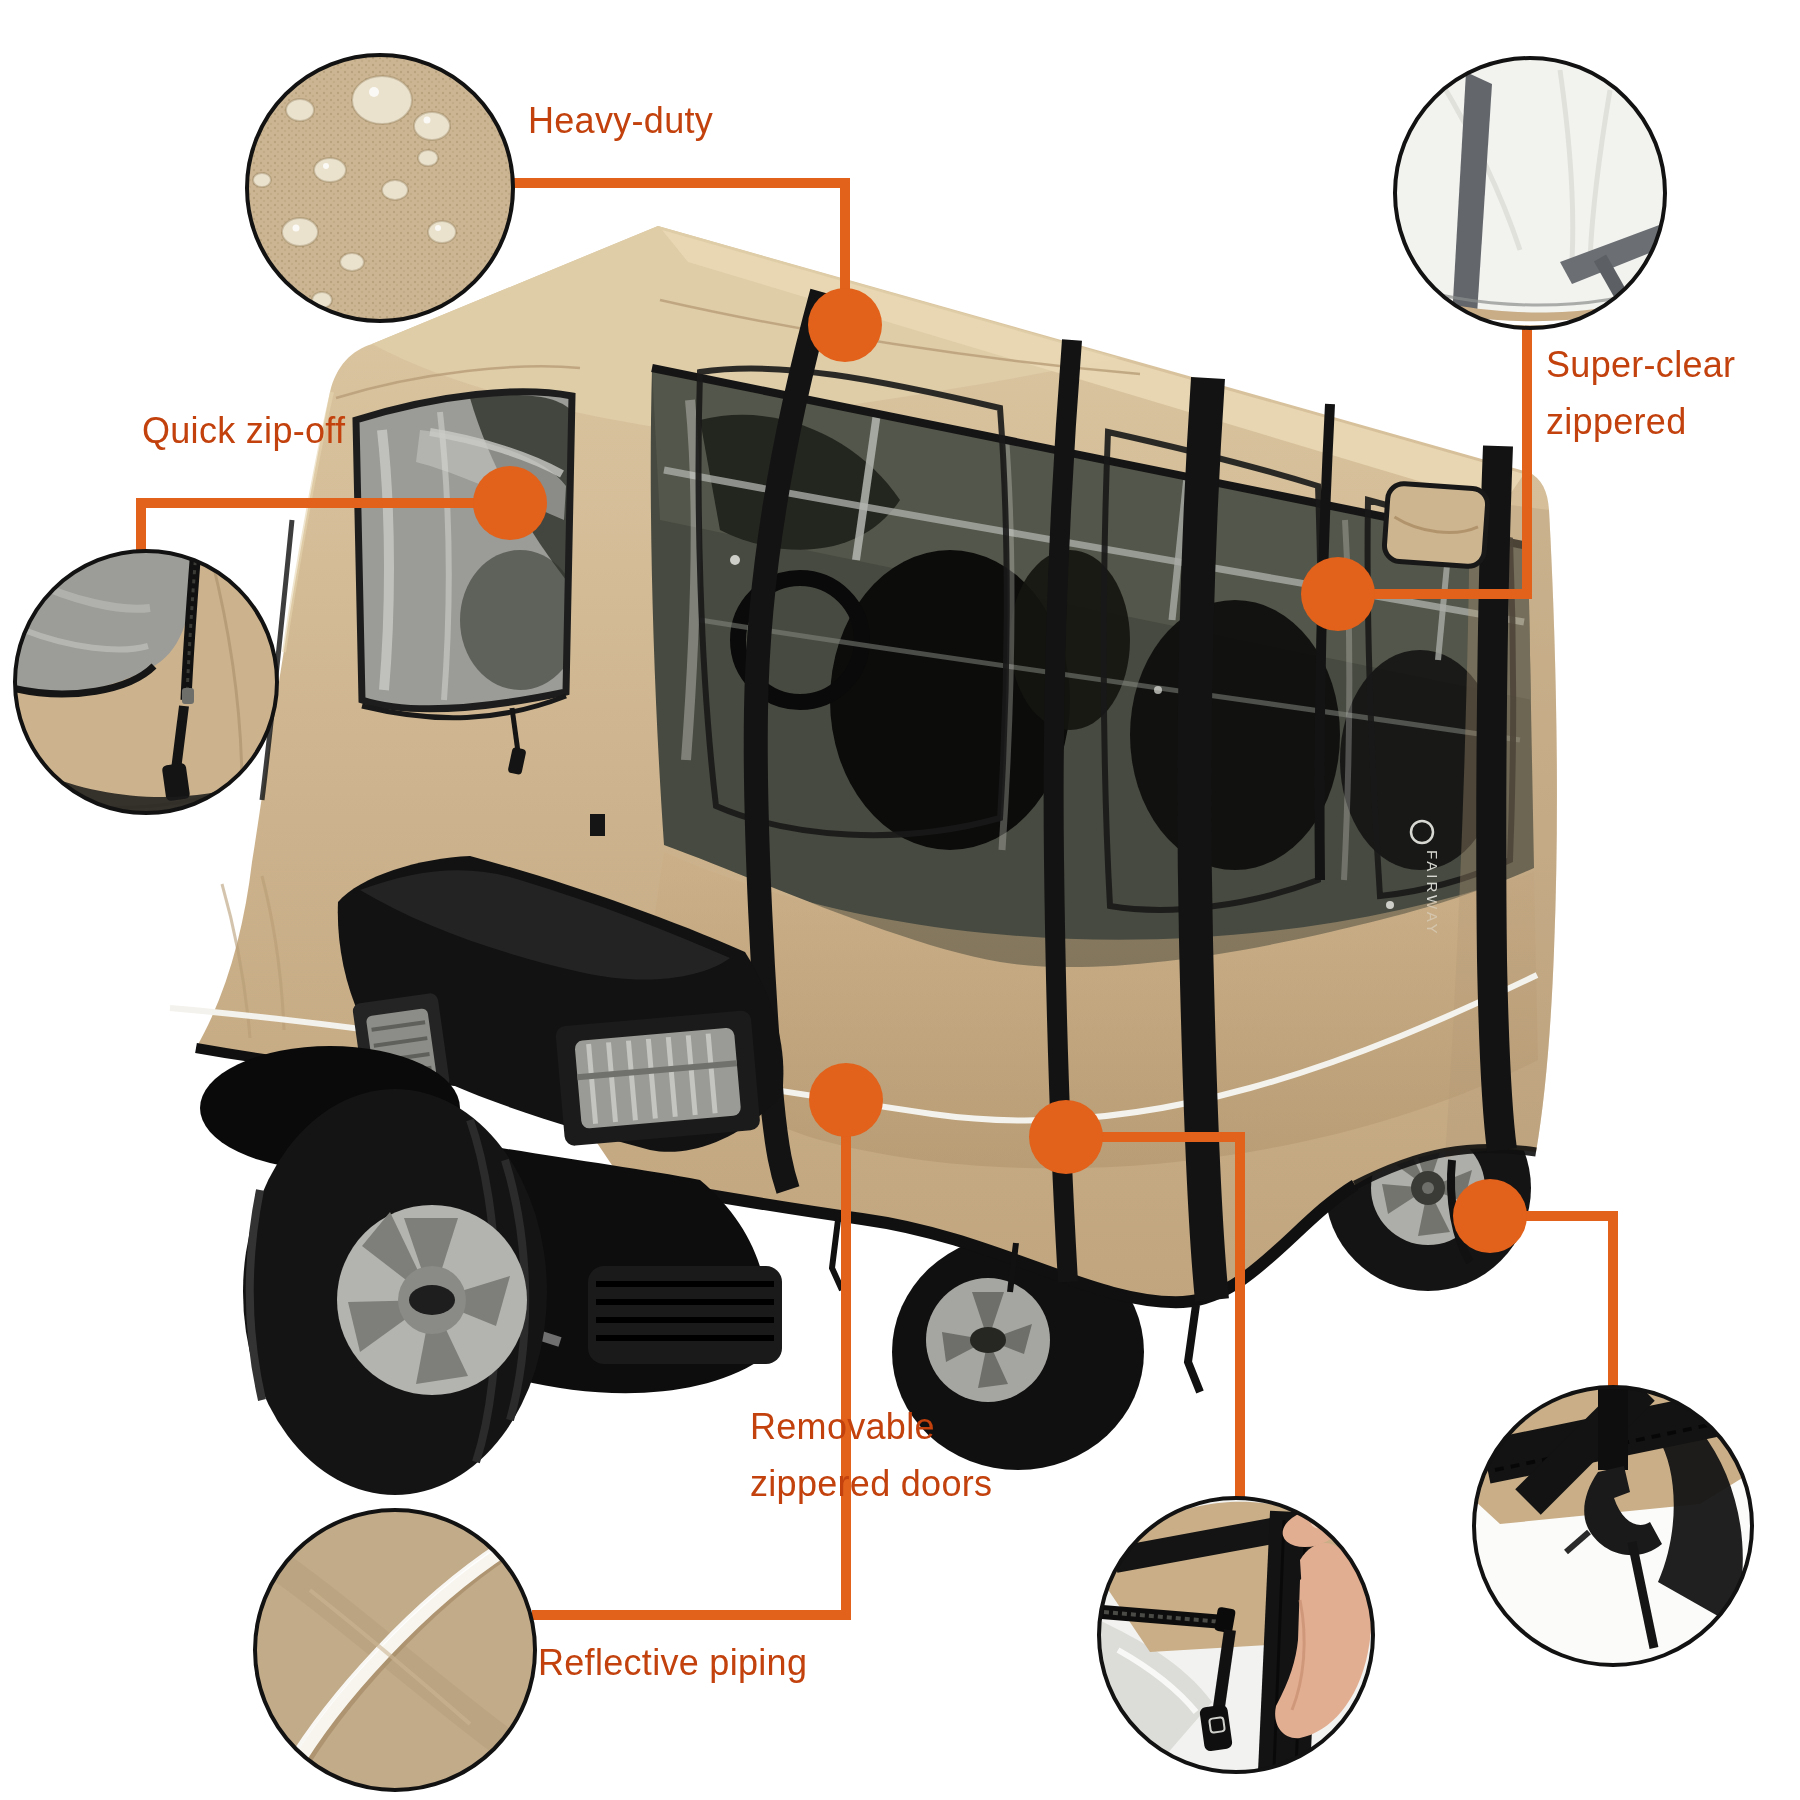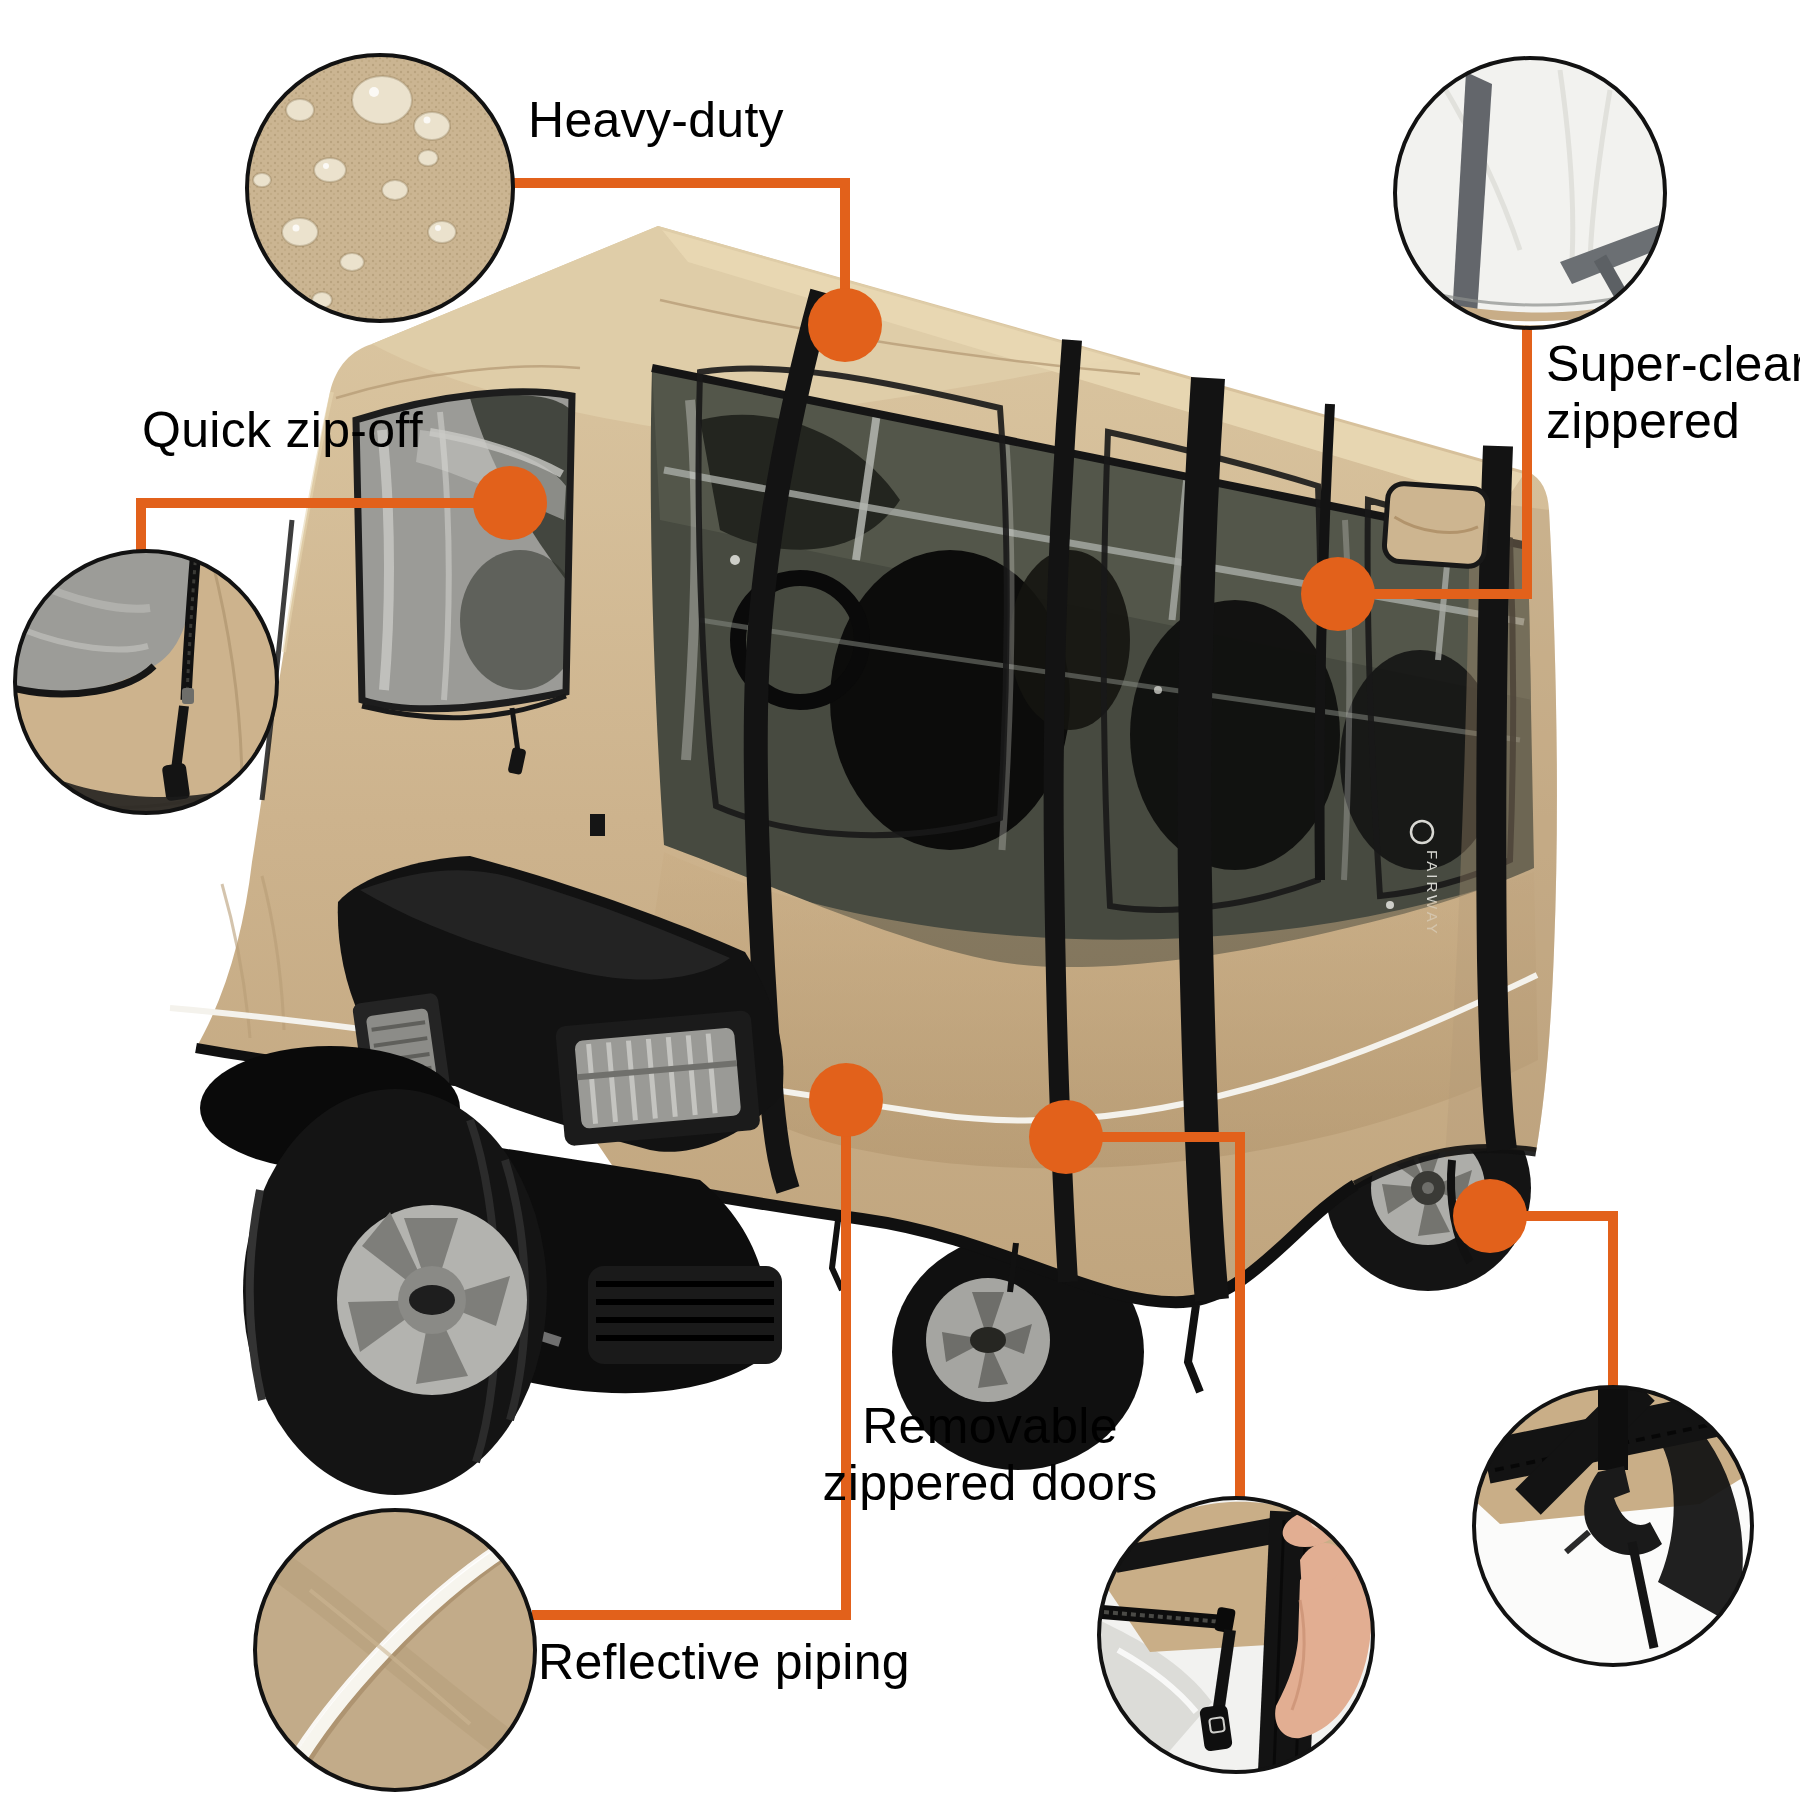--- a/index.html
+++ b/index.html
@@ -1,22 +1,22 @@
 <!DOCTYPE html>
 <html><head>
 <meta charset="utf-8">
 <style>
   html,body{margin:0;padding:0}
   body{width:1800px;height:1800px;position:relative;background:#ffffff;overflow:hidden;
        font-family:"Liberation Sans",sans-serif}
   #scene{position:absolute;left:0;top:0;width:1800px;height:1800px}
-  .label{position:absolute;font-size:50px;line-height:57px;color:#000000;letter-spacing:.3px;
+  .label{position:absolute;font-size:36px;line-height:57px;color:#c2410c;letter-spacing:.3px;
          white-space:nowrap;font-family:"Liberation Sans",sans-serif}
   .label .line{display:block}
-  .label.right{text-align:center}
+  .label.right{text-align:left}
 </style>
 </head>
 <body>
 
 <svg id="scene" viewBox="0 0 1800 1800" xmlns="http://www.w3.org/2000/svg">
   <defs>
     <linearGradient id="gradBody" x1="0" y1="0" x2="0" y2="1">
       <stop offset="0" stop-color="#DCC8A3"></stop>
         <stop offset=".55" stop-color="#CDB38D"></stop>
         <stop offset="1" stop-color="#C0A57E"></stop>

